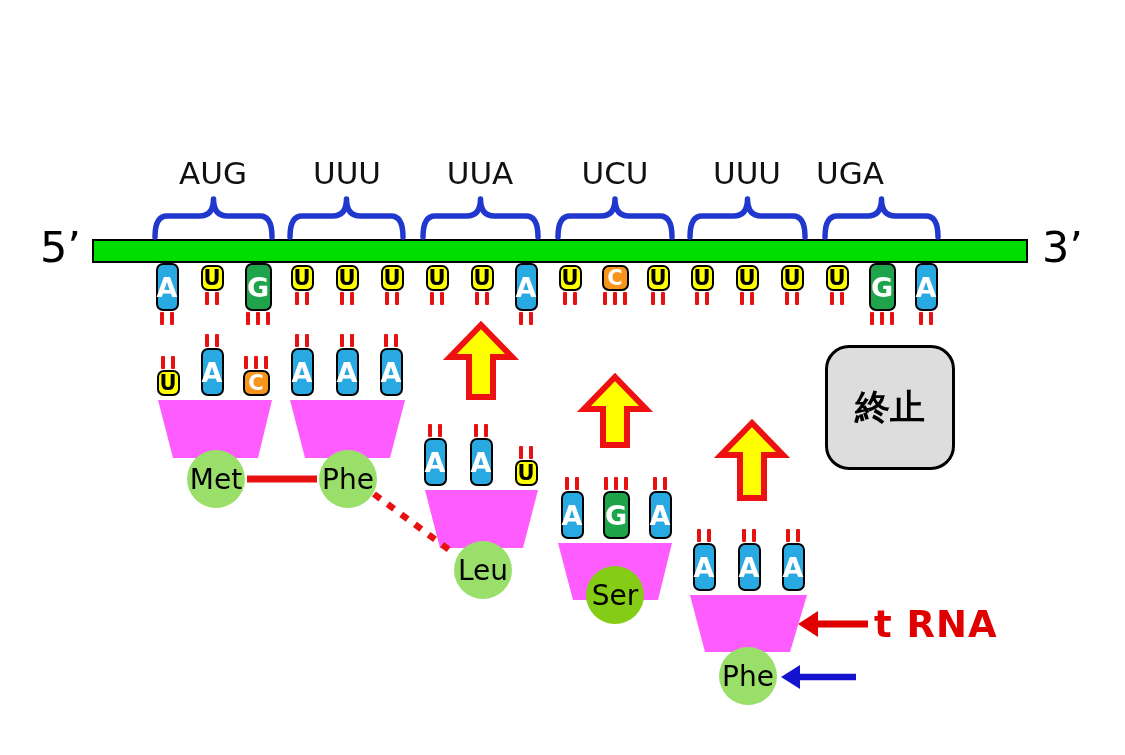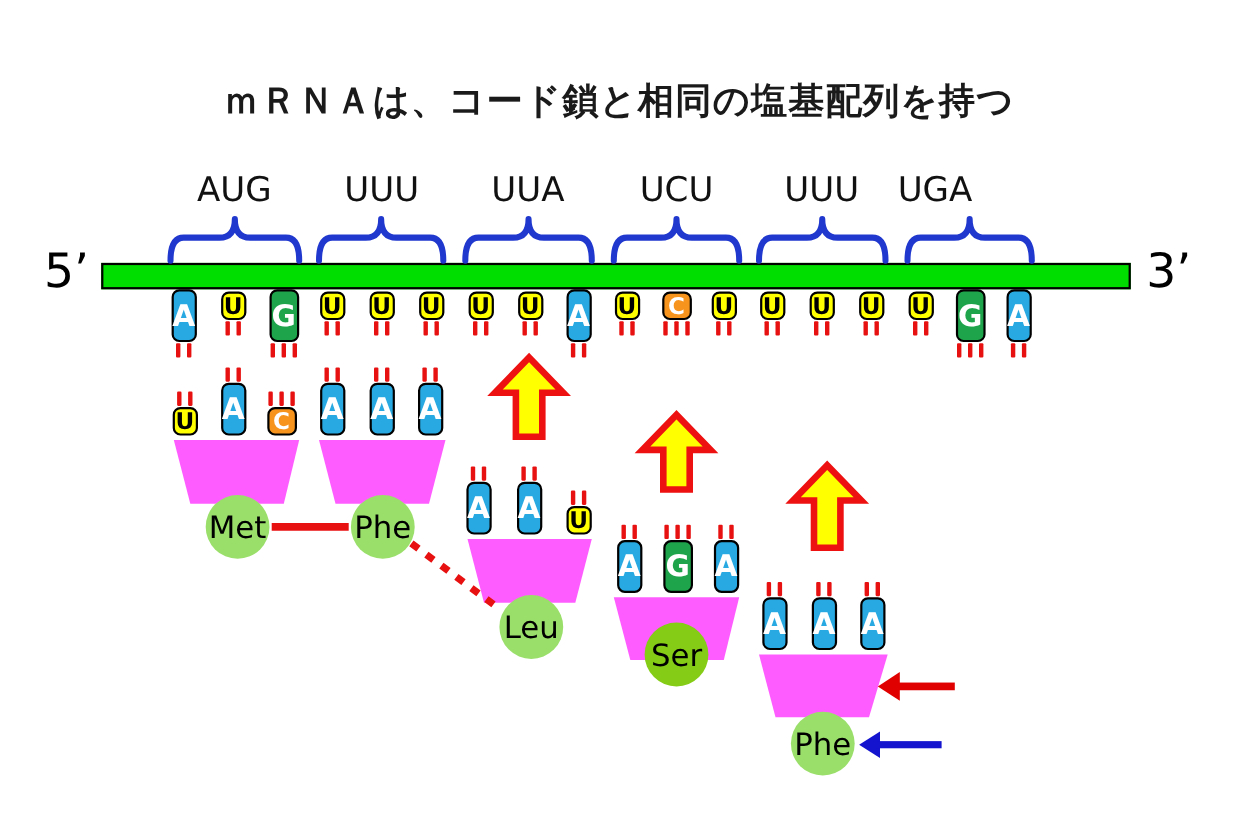--- a/index.html
+++ b/index.html
@@ -32,21 +32,20 @@
             display:flex;align-items:center;justify-content:center;
             font-size:35px;font-weight:bold;color:#000;z-index:4;}
   .legend-label{position:absolute;font-weight:bold;z-index:5;}
   #trna-label{left:874px;top:603px;font-size:37px;letter-spacing:1px;}
   #amino-label{left:866px;top:656px;font-size:34px;}
 </style>
 </head>
 <body>
 
 <div id="canvas">
-  <div id="page-title">ｍＲＮＡは、コード鎖と相同の塩基配列を持つ</div>
   <div id="five-prime" class="prime">5’</div>
   <div id="three-prime" class="prime">3’</div>
   <div id="mrna-strand" style="background: rgb(0, 222, 0);"></div>
 
   <svg id="svg-under" width="1125" height="755">
       <polygon points="158,400 272,400 258,458 173,458" fill="#FF5CFF"></polygon>
       <polygon points="290,400 405,400 390,458 305,458" fill="#FF5CFF"></polygon>
       <polygon points="425,490 538,490 523,548 440,548" fill="#FF5CFF"></polygon>
       <polygon points="558,543 672,543 658,600 573,600" fill="#FF5CFF"></polygon>
       <polygon points="690,595 807,595 790,652 705,652" fill="#FF5CFF"></polygon>
@@ -315,13 +314,17 @@
     </div>
   <div id="codons">
       <div class="codon-label" style="left: 143px;">AUG</div>
       <div class="codon-label" style="left: 277px;">UUU</div>
       <div class="codon-label" style="left: 410px;">UUA</div>
       <div class="codon-label" style="left: 545px;">UCU</div>
       <div class="codon-label" style="left: 677px;">UUU</div>
       <div class="codon-label" style="left: 780px;">UGA</div>
     </div>
 
+  <div id="stop-box" style="background: rgb(221, 221, 221);">
+    <span>終止</span>
+  </div>
+  <div id="trna-label" class="legend-label" style="color: rgb(224, 0, 0);">t RNA</div>
 </div>
 
 </body></html>

